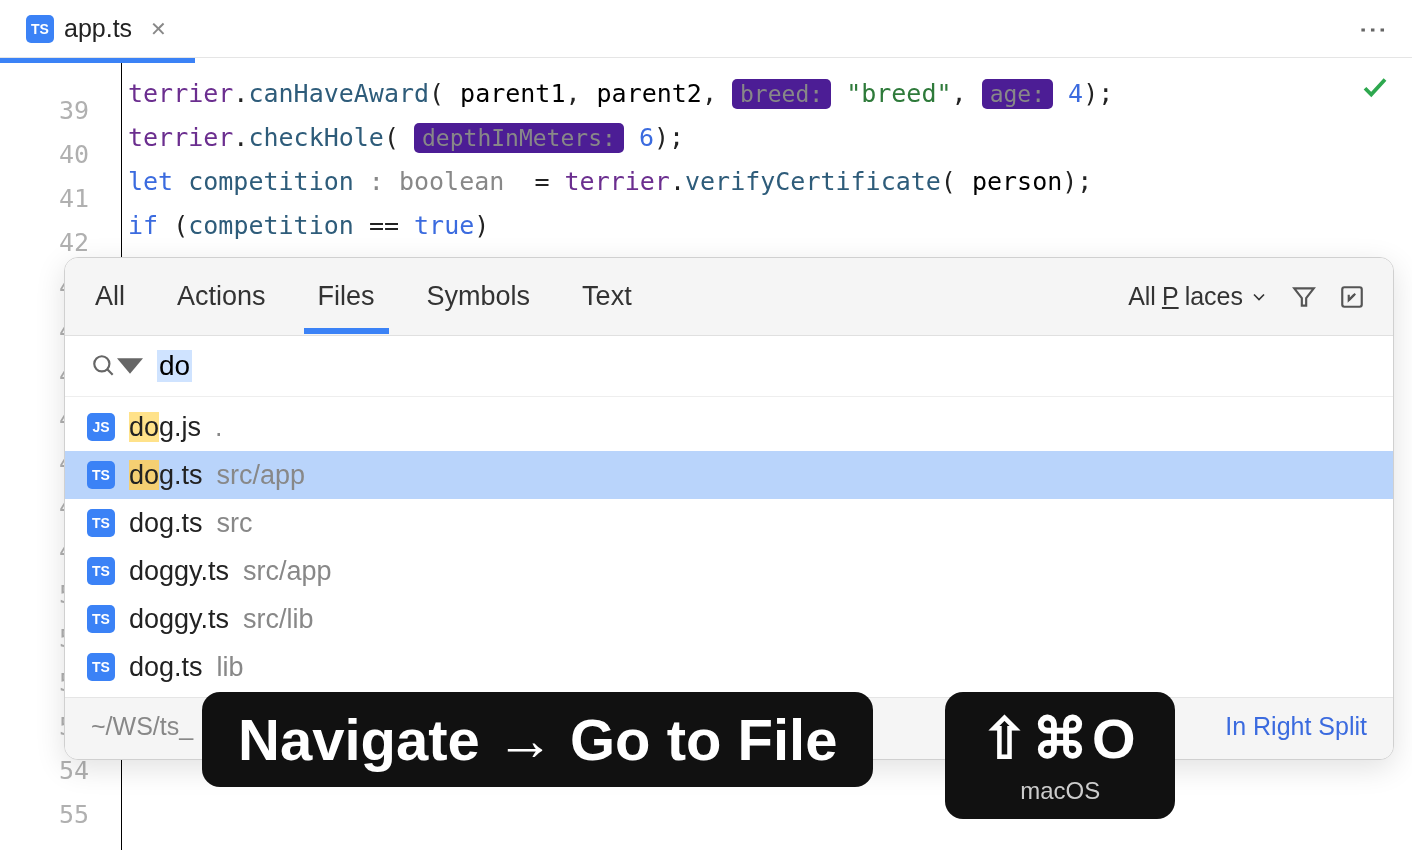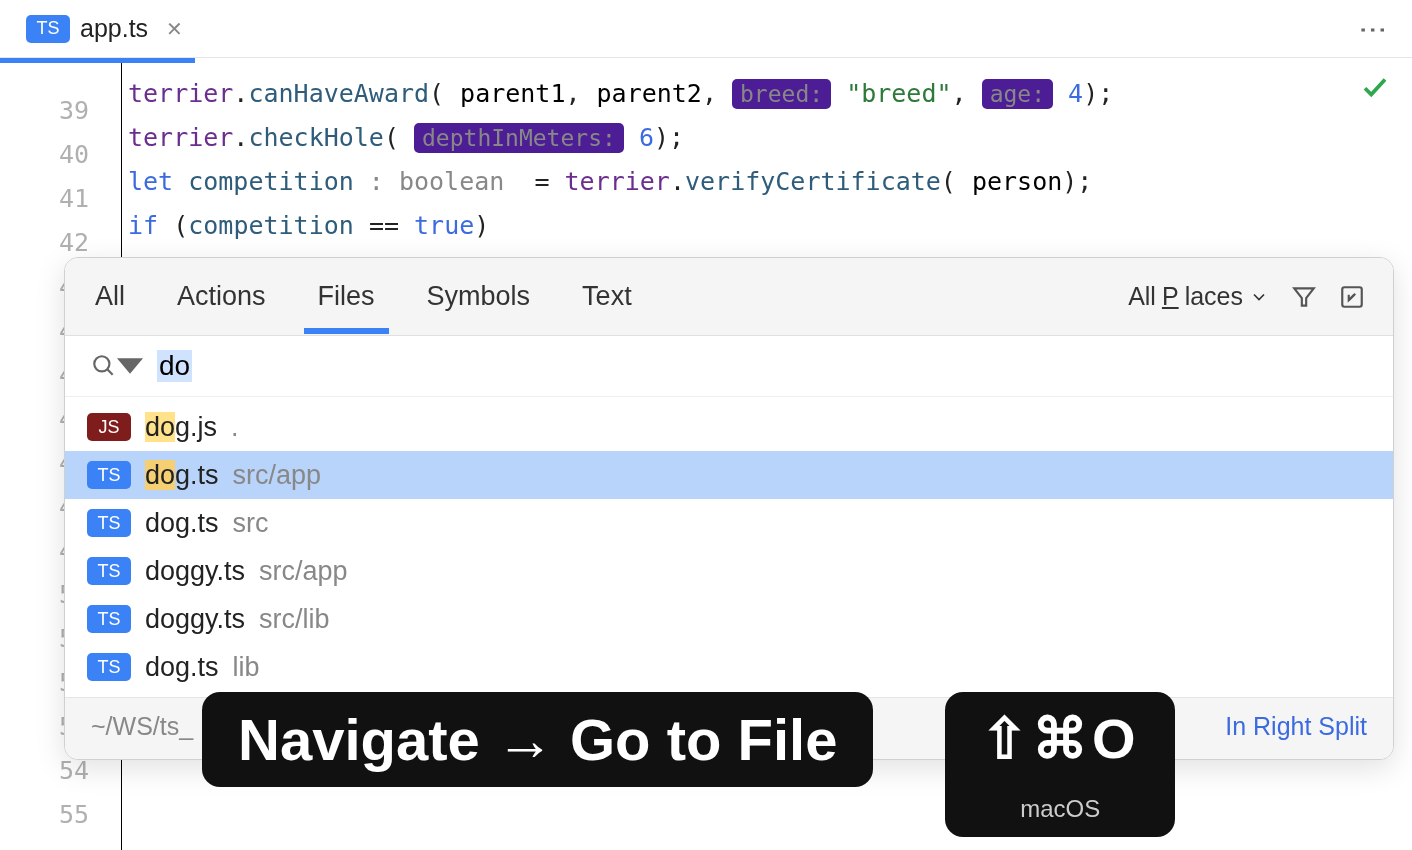--- a/index.html
+++ b/index.html
@@ -24,31 +24,31 @@
 .tab-group { display: flex; align-items: center; }
 .tab {
   display: flex;
   align-items: center;
   gap: 10px;
   padding: 8px 14px;
   font-size: 25px;
   color: #222;
 }
 .file-icon {
-  width: 44px; height: 28px;
+  width: 28px; height: 28px;
   background: #3b82f6;
   border-radius: 5px;
   color: #fff;
-  font-size: 18px;
-  font-weight: 400;
+  font-size: 14px;
+  font-weight: 700;
   display: flex;
   align-items: center;
   justify-content: center;
 }
-.file-icon.js { background: #7f1d1d; }
+.file-icon.js { background: #3b82f6; }
 .tab-close {
   color: #888;
   font-size: 20px;
   margin-left: 8px;
   cursor: pointer;
 }
 .tab-underline {
   position: absolute;
   top: 58px;
   left: 0;
@@ -224,21 +224,21 @@
 
 .overlay-tip {
   position: absolute;
   background: #111;
   color: #fff;
   border-radius: 18px;
   padding: 14px 36px;
   text-align: center;
 }
 .tip-main { font-size: 58px; font-weight: 700; }
-.tip-sub { font-size: 24px; color: #ccc; margin-top: 24px; }
+.tip-sub { font-size: 24px; color: #ccc; margin-top: 6px; }
 .tip1 { top: 692px; left: 202px; }
 .tip2 { top: 692px; left: 945px; }
 .shortcut-glyphs { font-size: 56px; font-weight: 700; letter-spacing: 4px; }
 </style>
 </head>
 <body>
 
 <div class="tab-bar">
   <div class="tab-group">
     <div class="tab">

